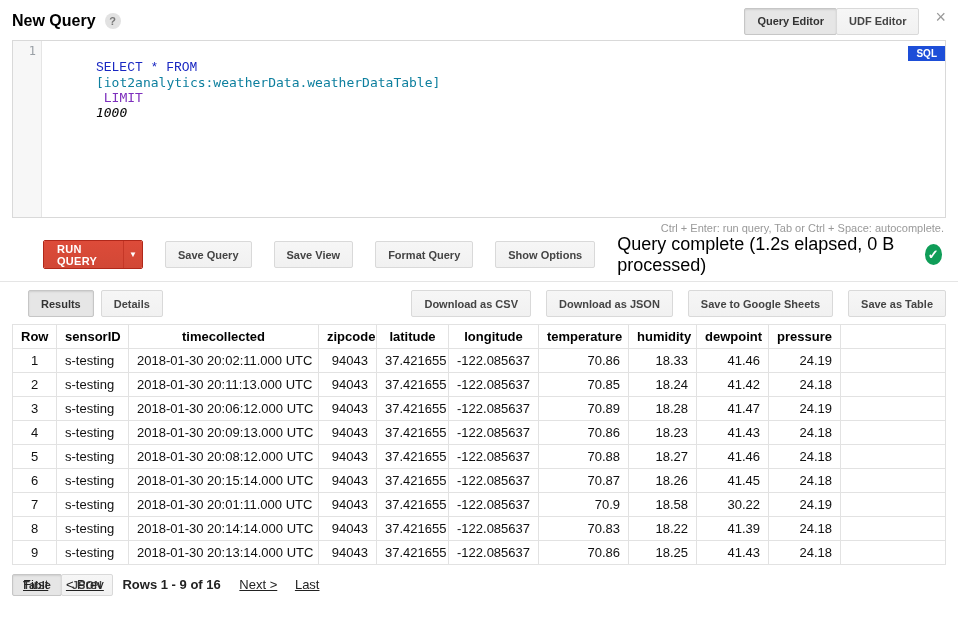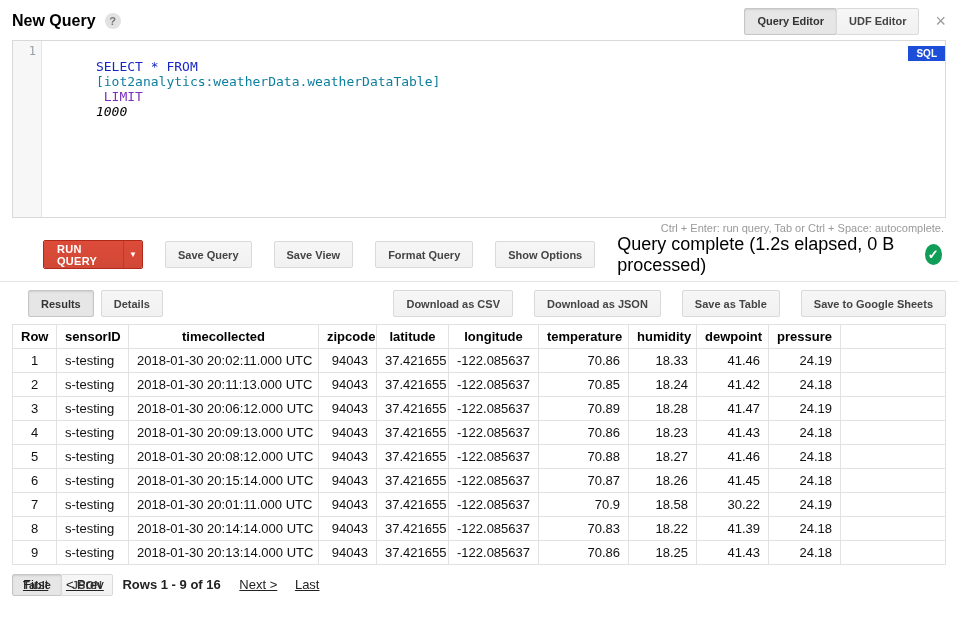--- a/index.html
+++ b/index.html
@@ -13,21 +13,21 @@
 
   
   .header { display:flex; align-items:center; padding:8px 12px 6px 12px; height:40px; }
   .title { font-size:16px; font-weight:bold; color:#000; }
   .help-circle {
     width:16px; height:16px; border-radius:50%;
     background:#e2e2e2; color:#777; font-size:11px; font-weight:bold;
     display:inline-flex; align-items:center; justify-content:center;
     margin-left:9px; cursor:pointer;
   }
-  .header-right { margin-left:auto; display:flex; align-items:center; }
+  .header-right { margin-left:auto; display:flex; align-items:flex-start; }
   .close-x { margin-left:16px; color:#9a9a9a; font-size:18px; line-height:1; cursor:pointer; }
 
   
   .gbtn {
     display:inline-flex; align-items:center; justify-content:center;
     height:27px; padding:0 12px;
     background:linear-gradient(to bottom,#f6f6f6,#f1f1f1);
     border:1px solid #d9d9d9; border-radius:2px;
     color:#444; font-size:11px; font-weight:bold;
     cursor:pointer; white-space:nowrap;
@@ -48,21 +48,21 @@
     width:29px; background:#f7f7f7; border-right:1px solid #e5e5e5;
     text-align:right; padding:3px 5px 0 0;
     color:#9aa0a6; font-family:"DejaVu Sans Mono", monospace; font-size:12px;
   }
   .code-area {
     flex:1; padding:3px 7px;
     font-family:"DejaVu Sans Mono", monospace; font-size:13px;
     cursor:text;
   }
   .code-line { white-space:pre; }
-  .tok-kw    { color:#1927c2; }
+  .tok-kw    { color:#1927c2;font-family:Liberation Mono, monospace; }
   .tok-table { color:#0d7f9e; }
   .tok-limit { color:#7d2fbd; }
   .tok-num   { color:#000000;font-style:italic; }
   .sql-badge {
     position:absolute; top:5px; right:0;
     background:#1d4ed8; color:#fff;
     font-size:10px; font-weight:bold; padding:2px 8px;
   }
 
   .hint { text-align:right; color:#999; font-size:11px; padding:4px 14px 5px 0; }
@@ -90,21 +90,21 @@
     width:21px; height:21px; border-radius:50%;
     background:#0f9d58; color:#fff; font-size:13px; font-weight:bold;
     display:flex; align-items:center; justify-content:center;
   }
 
   .section-divider { border-top:1px solid #e5e5e5; margin-top:12px; }
 
   
   .results-bar { display:flex; align-items:center; padding:8px 12px 7px 12px;margin-left:16px; }
   .results-tabs { display:flex; gap:7px; }
-  .results-actions { margin-left:auto; display:flex; gap:21px; }
+  .results-actions { margin-left:auto; display:flex; gap:15px; }
 
   
   .results-table {
     width:934px; margin:0 12px; border-collapse:collapse;
     table-layout:fixed; font-size:13px; color:#111;
   }
   .results-table th, .results-table td {
     border:1px solid #e2e2e2; padding:4px 8px; height:18px;
     overflow:hidden; white-space:nowrap;
   }
@@ -172,22 +172,22 @@
 <div class="section-divider"></div>
 
 <div class="results-bar">
   <div class="results-tabs">
     <button class="gbtn active">Results</button>
     <button class="gbtn">Details</button>
   </div>
   <div class="results-actions">
     <button class="gbtn">Download as CSV</button>
     <button class="gbtn">Download as JSON</button>
+    <button class="gbtn">Save to Google Sheets</button>
     <button class="gbtn">Save as Table</button>
-    <button class="gbtn">Save to Google Sheets</button>
   </div>
 </div>
 
 <table class="results-table">
   <colgroup>
     <col style="width:44px">
       <col style="width:72px">
       <col style="width:190px">
     <col style="width:58px">
       <col style="width:72px">

